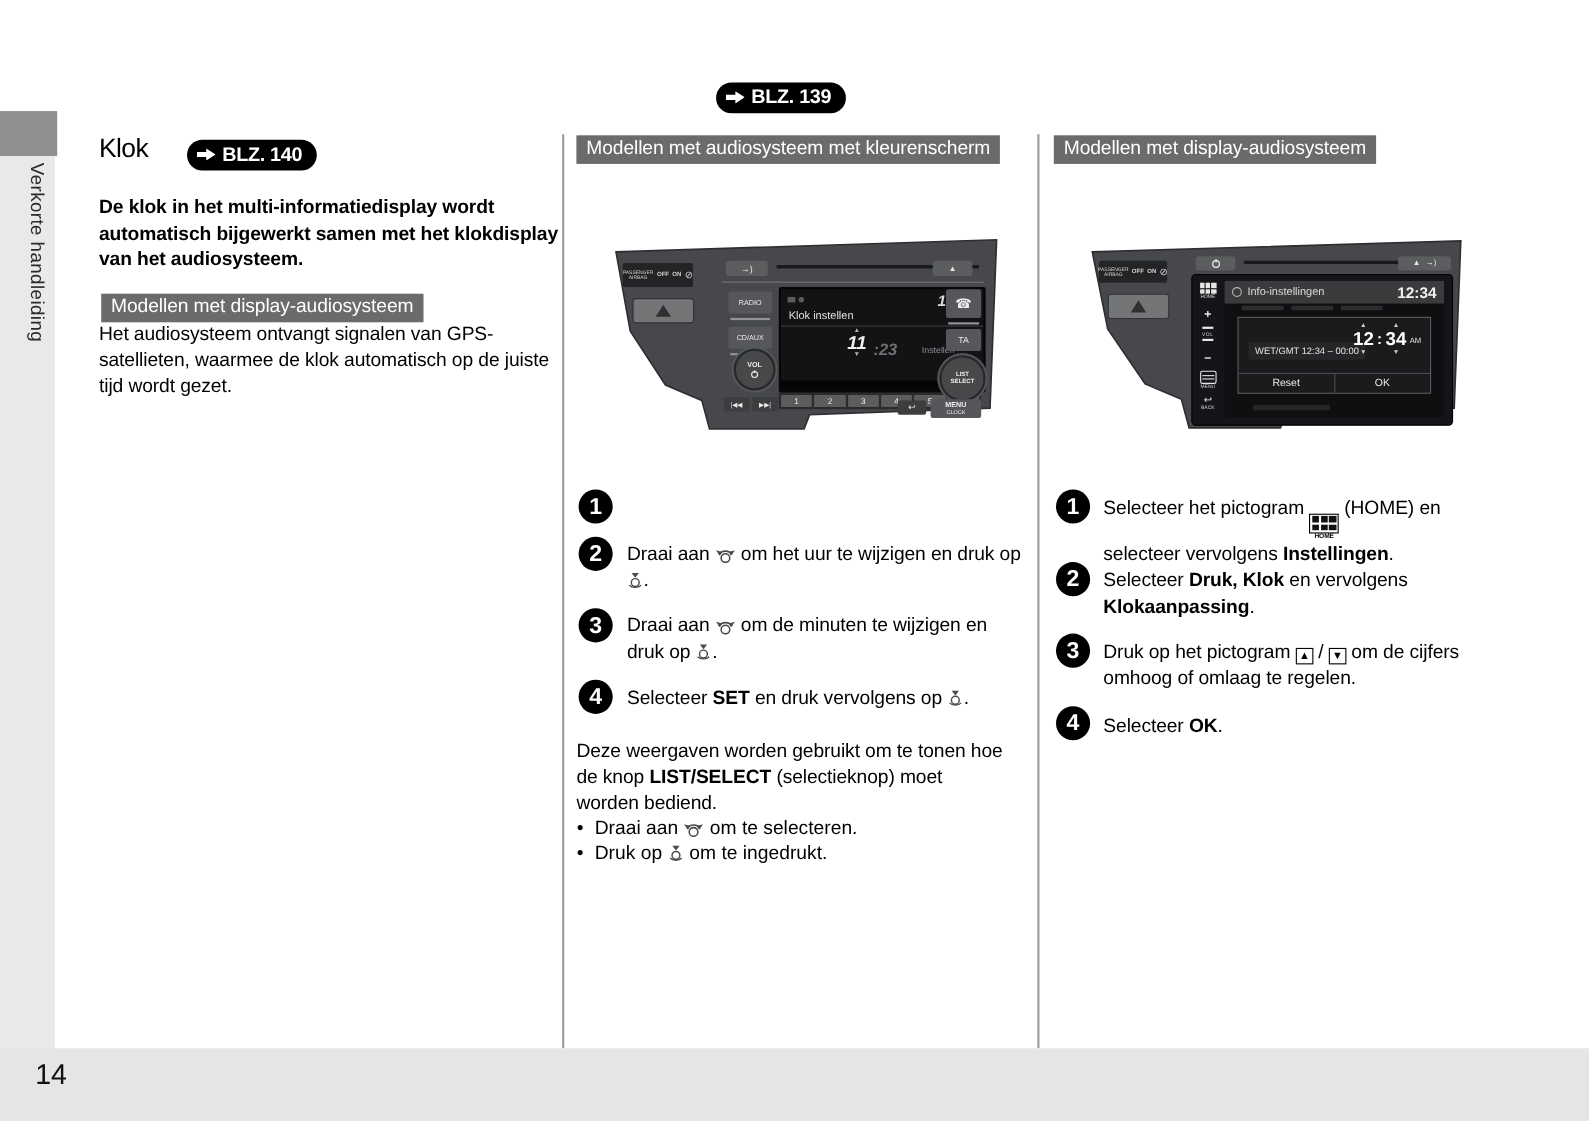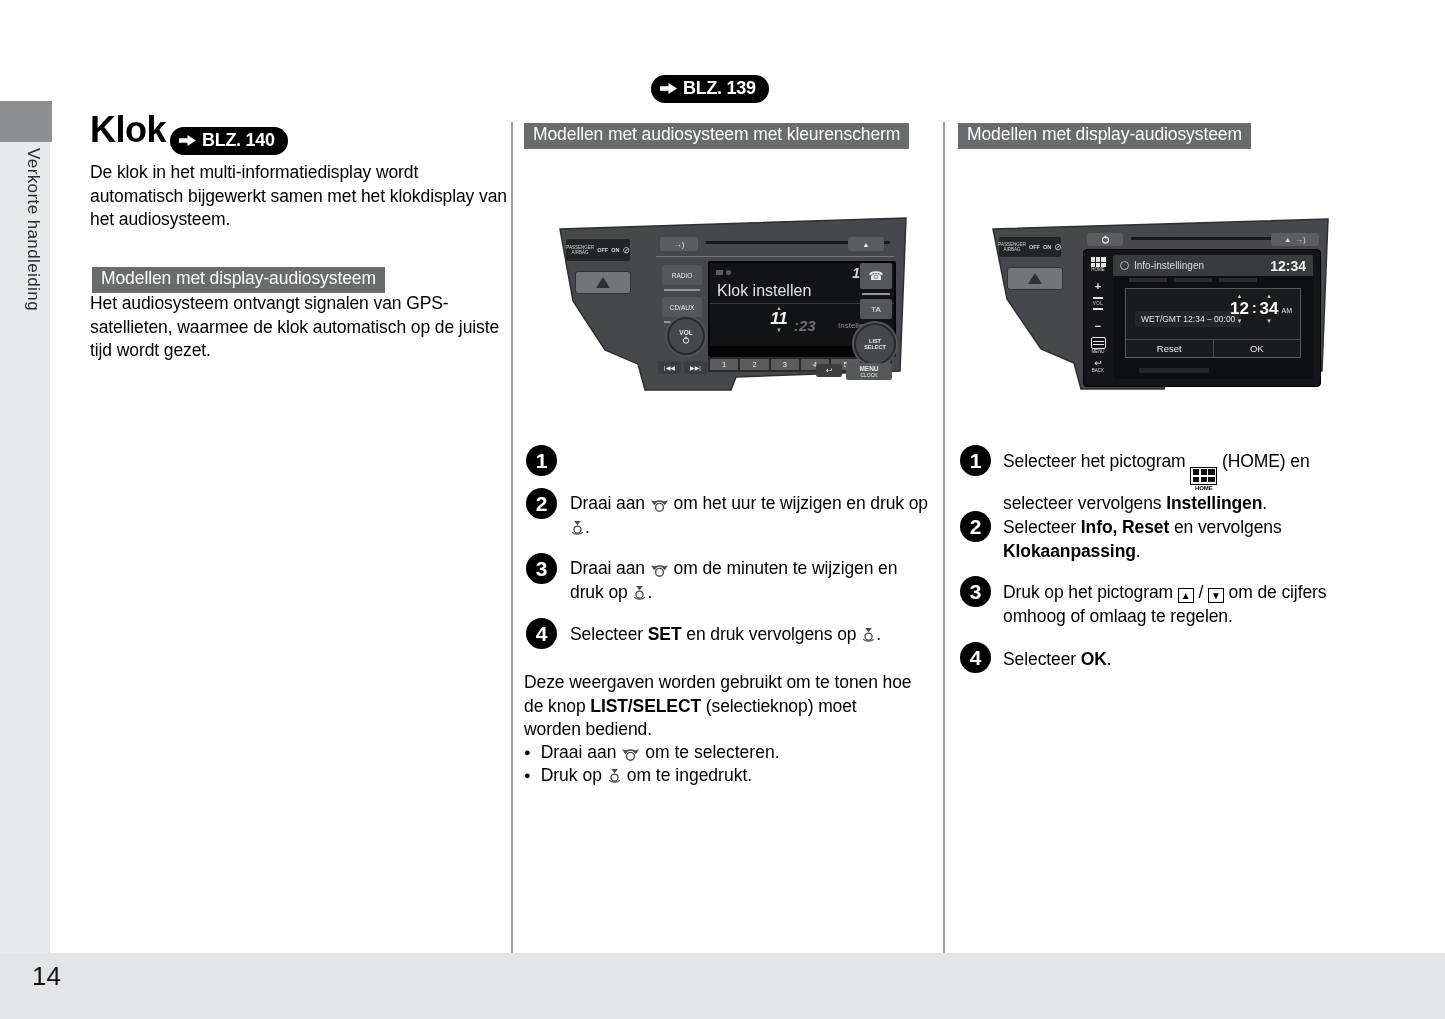--- a/index.html
+++ b/index.html
@@ -9,21 +9,21 @@
   
   .sidebar-strip{position:absolute;left:0;top:142px;width:50px;height:877px;background:#e8e9ea;}
   .sidebar-tab{position:absolute;left:0;top:101px;width:52px;height:41px;background:#8d8f90;}
   .sidebar-label{position:absolute;left:23px;top:148px;writing-mode:vertical-rl;
                  font-size:17px;color:#2b2b2b;letter-spacing:.4px;}
   .footer{position:absolute;left:0;top:953px;width:1445px;height:66px;background:#e4e5e7;}
   .page-number{position:absolute;left:32px;top:8px;font-size:26px;color:#111;}
 
   
   .h1{position:absolute;left:90px;top:38px;font-size:52px;font-weight:bold;letter-spacing:-1.5px;line-height:60px;}
-  .h2{position:absolute;left:90px;top:109px;font-size:36px;font-weight:bold;letter-spacing:-.5px;}
+  .h2{position:absolute;left:90px;top:122px;font-size:24px;font-weight:normal;letter-spacing:-.5px;}
   .badge{display:inline-flex;align-items:center;gap:6px;background:#000;color:#fff;
          border-radius:15px;padding:3px 13px 4px 9px;font-size:18px;font-weight:bold;letter-spacing:-.3px;}
   .badge svg{flex:0 0 auto;}
   .badge-139{position:absolute;left:651px;top:75px;}
   .badge-140{position:absolute;left:170px;top:127px;}
 
   .para{position:absolute;font-size:17.5px;line-height:23.5px;letter-spacing:-.1px;}
   .banner{position:absolute;background:#6a6b6c;color:#fff;font-size:17.5px;
           padding:1px 9px 4px;white-space:nowrap;letter-spacing:-.1px;}
   .divider{position:absolute;top:122px;width:2px;height:831px;background:#9aa0a2;}
@@ -62,21 +62,21 @@
   .topbtn{background:#5b5d5f;border-radius:3px;}
   .slot{position:absolute;background:#18191a;}
   .uline{position:absolute;background:#939597;height:2px;}
   .knob{position:absolute;border-radius:50%;background:#46484a;border:2px solid #26282a;
         box-shadow:0 0 0 2px #535557;display:flex;flex-direction:column;align-items:center;justify-content:center;
         color:#ececec;}
   .screen1{position:absolute;background:#121315;border:2px solid #060607;border-radius:2px;overflow:hidden;}
   .s1-status{height:19px;display:flex;align-items:center;padding:0 6px;gap:3px;}
   .s1-status .blk{background:#5a5c5e;display:inline-block;}
   .s1-time{margin-left:auto;font-size:14px;font-weight:bold;color:#d9dadb;font-style:italic;}
-  .s1-title{font-size:16px;color:#e2e2e2;padding:0 0 3px 7px;border-bottom:1px solid #3c3c3e;}
+  .s1-title{font-size:10px;color:#e2e2e2;padding:0 0 3px 7px;border-bottom:1px solid #3c3c3e;}
   .s1-mid{position:relative;height:44px;padding-left:29px;}
   .hourcol{position:absolute;left:56px;top:1px;text-align:center;width:26px;}
   .hourcol .arr{font-size:6px;line-height:6px;color:#aeb0b2;}
   .hourcol .hr{font-size:17px;line-height:16px;font-weight:bold;color:#f2f2f2;font-style:italic;}
   .minsep{position:absolute;left:84px;top:13px;font-size:15px;font-weight:bold;color:#6e7072;font-style:italic;}
   .setlbl{position:absolute;left:128px;top:17px;font-size:8px;color:#8c8e90;}
   .s1-bot{position:absolute;bottom:0;left:0;right:0;height:9px;background:#050506;}
   .presets{position:absolute;display:flex;gap:2px;background:#2a2b2d;padding:2px;box-sizing:border-box;}
   .presets span{flex:1;background:#5a5c5e;border-radius:1px;color:#f2f2f2;font-size:7.5px;
                 display:flex;align-items:center;justify-content:center;}
@@ -131,21 +131,21 @@
     <span>BLZ. 139</span>
   </div>
 
   <div class="h2">Klok</div>
   <div class="badge badge-140">
     <svg width="17" height="11" viewBox="0 0 17 11">
         <path d="M0 3.2 h8.5 V0 L17 5.5 8.5 11 V7.8 H0 Z" fill="#fff"></path>
       </svg>
     <span>BLZ. 140</span>
   </div>
-  <div class="para" style="left:90px;top:161px;width:418px;">De klok in het multi-informatiedisplay wordt automatisch bijgewerkt samen met het klokdisplay van het audiosysteem.</div>
+  <div class="para" style="left:90px;top:177px;width:418px;font-weight:bold;">De klok in het multi-informatiedisplay wordt automatisch bijgewerkt samen met het klokdisplay van het audiosysteem.</div>
   <div class="banner" style="left:92px;top:267px;">Modellen met display-audiosysteem</div>
   <div class="para" style="left:90px;top:292px;width:418px;">Het audiosysteem ontvangt signalen van GPS-satellieten, waarmee de klok automatisch op de juiste tijd wordt gezet.</div>
 
   <div class="divider" style="left:511px;"></div>
   <div class="divider" style="left:943px;"></div>
 
   <div class="banner" style="left:524px;top:123px;">Modellen met audiosysteem met kleurenscherm</div>
 
   <div class="device" style="left:548px;top:213px;width:365px;height:182px;">
     <svg class="panel-svg" width="365" height="182" viewBox="0 0 365 182">
@@ -376,21 +376,21 @@
             <i></i>
             <i></i>
             <i></i>
             <i></i>
             <i></i>
             <i></i>
           </span>
           <span class="home-lbl">HOME</span>
         </span></span><span> (HOME) en selecteer vervolgens </span><span class="b">Instellingen</span><span>.</span></div>
   <div class="stepnum" style="left:960px;top:511px;">2</div>
-  <div class="steptext" style="left:1003px;top:516px;width:358px;"><span>Selecteer </span><span class="b">Info, Reset</span><span> en vervolgens </span><span class="b">Klokaanpassing</span><span>.</span></div>
+  <div class="steptext" style="left:1003px;top:516px;width:358px;"><span>Selecteer </span><span class="b">Druk, Klok</span><span> en vervolgens </span><span class="b">Klokaanpassing</span><span>.</span></div>
   <div class="stepnum" style="left:960px;top:576px;">3</div>
   <div class="steptext" style="left:1003px;top:581px;width:358px;"><span>Druk op het pictogram </span><span class="inline-icon"><span class="sqic">▲</span></span><span> / </span><span class="inline-icon"><span class="sqic">▼</span></span><span> om de cijfers omhoog of omlaag te regelen.</span></div>
   <div class="stepnum" style="left:960px;top:642px;">4</div>
   <div class="steptext" style="left:1003px;top:648px;width:358px;"><span>Selecteer </span><span class="b">OK</span><span>.</span></div>
 
   <div class="footer">
     <div class="page-number">14</div>
   </div>
 </div>
 

